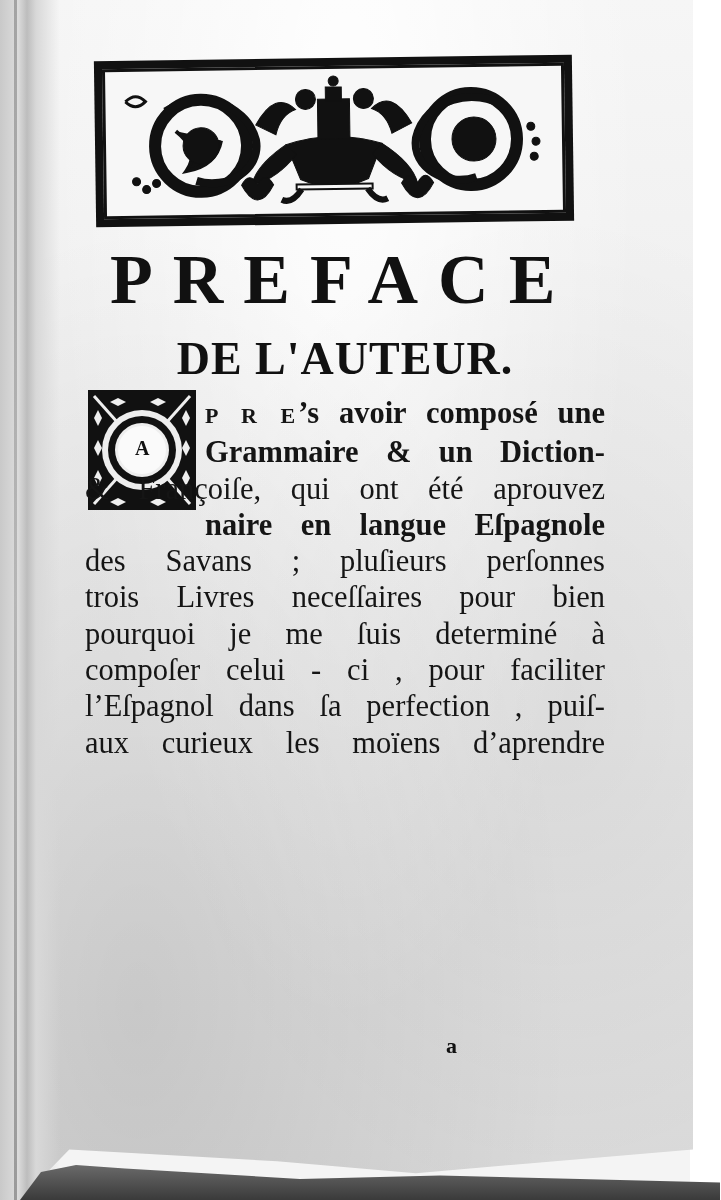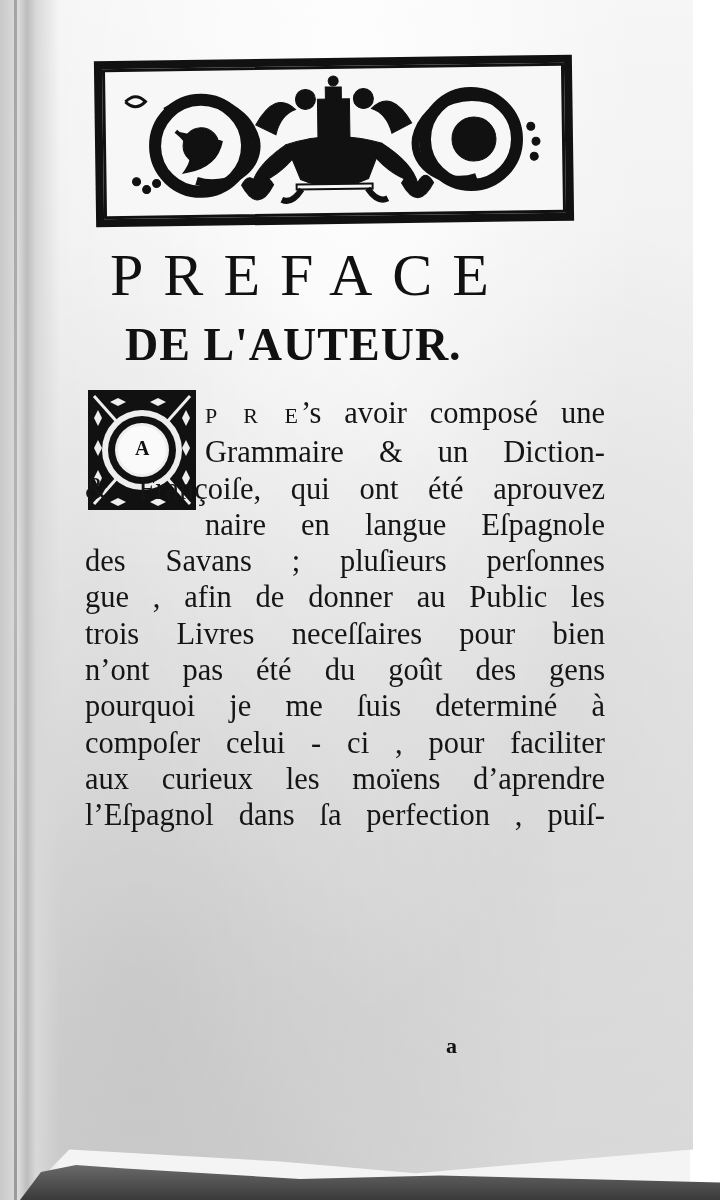--- a/index.html
+++ b/index.html
@@ -44,44 +44,45 @@
       box-sizing: border-box; padding: 8px;
     }
     .headpiece-inner {
       width: 100%; height: 100%; background: #f7f7f7; position: relative;
       border: 3px solid #111; box-sizing: border-box; overflow: hidden;
     }
     .headpiece svg { position: absolute; left: 0; top: 0; }
 
     .title-1 {
       position: absolute; left: 110px; top: 245px; width: 450px;
-      font-size: 60px; letter-spacing: 20px; color: #111; line-height: 1;
+      font-size: 70px; letter-spacing: 20px; color: #111; line-height: 1;
       white-space: nowrap;
+      font-weight: bold;
     }
     .title-2 {
-      position: absolute; left: 125px; top: 322px; width: 440px;
+      position: absolute; left: 125px; top: 336px; width: 440px;
       font-size: 46px; font-weight: bold; color: #111; letter-spacing: 1px;
-      line-height: 1; white-space: nowrap;
+      line-height: 1; white-space: nowrap; text-align: center;
     }
 
     .dropcap {
       position: absolute; left: 88px; top: 390px; width: 108px; height: 120px;
       background: #111; box-sizing: border-box;
     }
     .dropcap-letter {
       position: absolute; left: 47px; top: 47px; font-size: 20px; font-weight: bold;
       color: #111; z-index: 3; font-family: "Liberation Serif", serif;
     }
 
     .body-text {
       position: absolute; left: 85px; top: 395px; width: 520px;
       font-size: 30.5px; color: #151515; line-height: 36.3px;
     }
     .line { white-space: nowrap; display: block; text-align: justify; text-align-last: justify; }
-    .line.indented { padding-left: 120px; }
+    .line.indented { padding-left: 120px; font-weight: bold; }
     .line.last { text-align: left; text-align-last: justify; }
     .sc { font-size: 22px; letter-spacing: 3px; }
 
     .signature {
       position: absolute; left: 446px; top: 1033px; font-size: 22px; font-weight: bold;
       color: #111;
     }
   </style>
 </head>
 <body>
@@ -164,22 +165,20 @@
   </svg>
   <span class="dropcap-letter">A</span>
 </div>
 
 <div class="body-text">
   <span class="line indented"><span class="sc">P R E</span><span>’s avoir composé une</span></span>
   <span class="line indented">Grammaire &amp; un Diction-</span>
   <span class="line">&amp; Françoiſe, qui ont été aprouvez</span>
   <span class="line indented">naire en langue Eſpagnole</span>
   <span class="line">des Savans ; pluſieurs perſonnes</span>
-  <span class="line">gue , afin de donner au Public les</span>
   <span class="line">trois Livres neceſſaires pour bien</span>
-  <span class="line">n’ont pas été du goût des gens</span>
   <span class="line">pourquoi je me ſuis determiné à</span>
   <span class="line">compoſer celui - ci , pour faciliter</span>
+  <span class="line last">l’Eſpagnol dans ſa perfection , puiſ-</span>
   <span class="line">aux curieux les moïens d’aprendre</span>
-  <span class="line last">l’Eſpagnol dans ſa perfection , puiſ-</span>
 </div>
 
 <div class="signature">a</div>
 
 </body></html>

